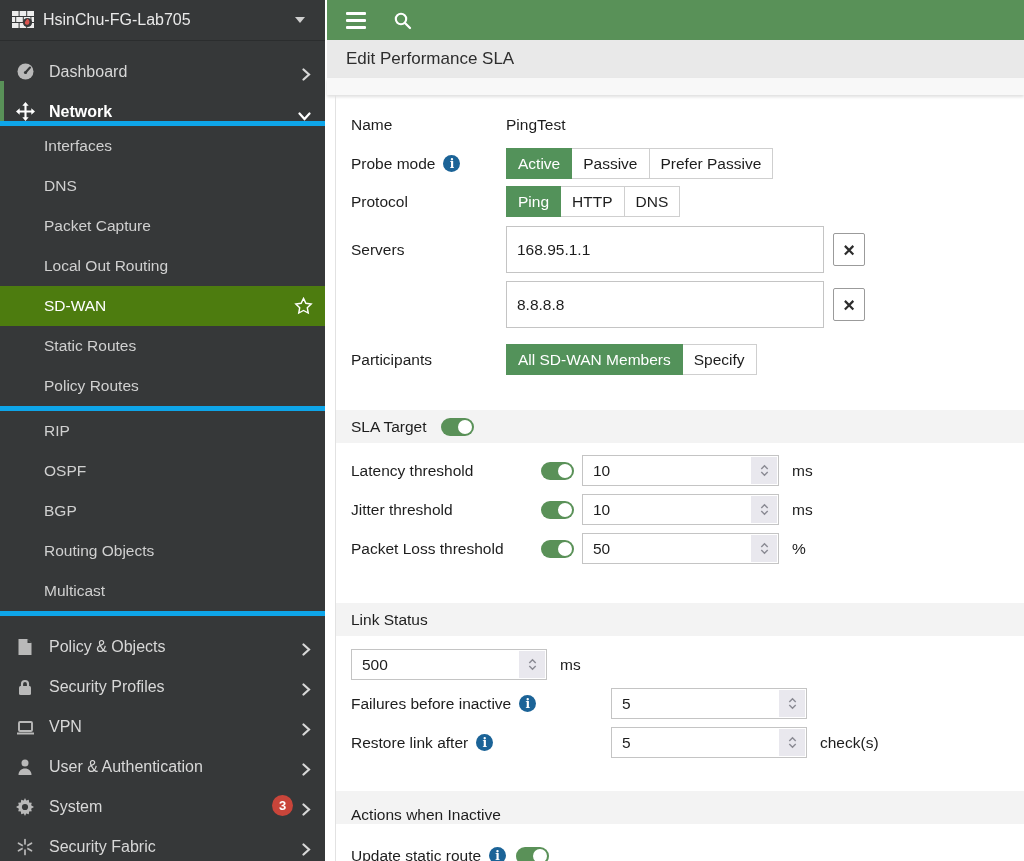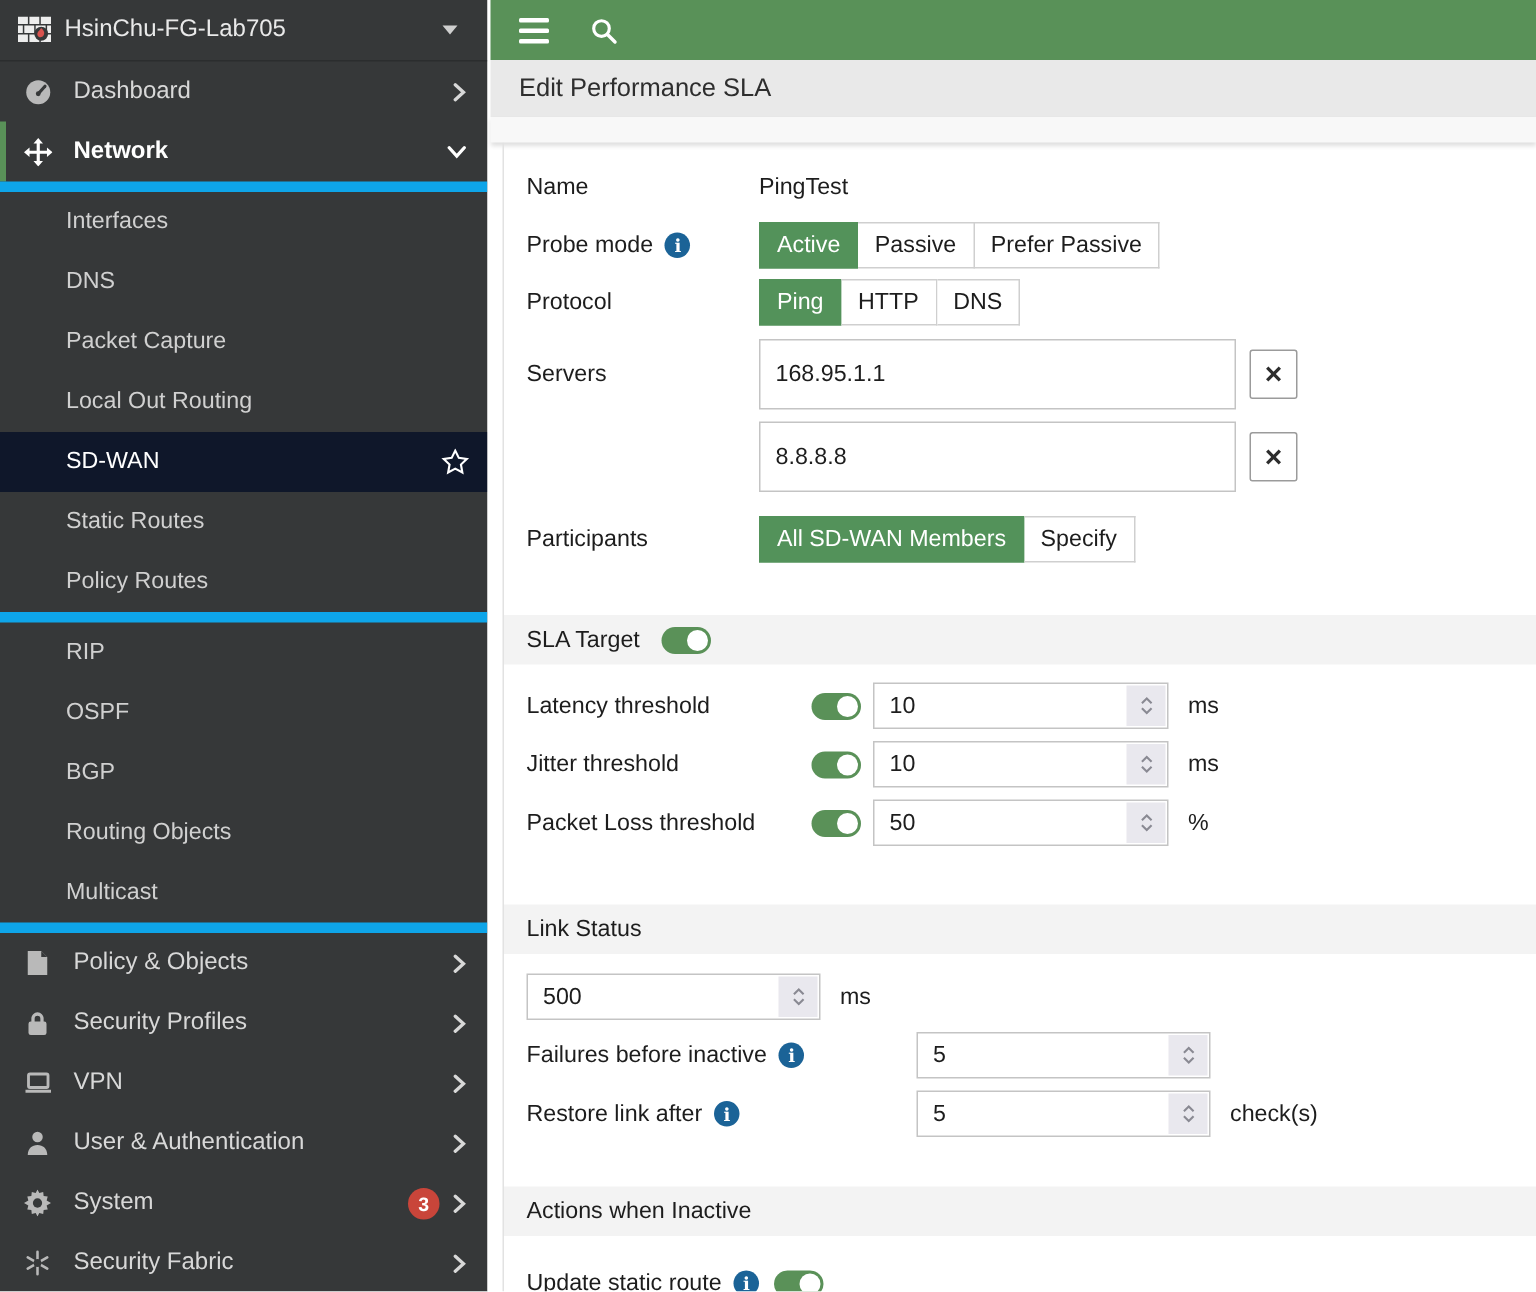--- a/index.html
+++ b/index.html
@@ -3,28 +3,28 @@
 <meta charset="utf-8">
 <style>
   html,body{margin:0;padding:0;background:#fff;}
   .app{width:1024px;height:861px;display:flex;overflow:hidden;font-family:"Liberation Sans",sans-serif;
        -webkit-font-smoothing:antialiased;}
   
   .sidebar{width:325px;flex-shrink:0;background:#363839;color:#d3d3d3;overflow:hidden;}
   .device-row{height:40px;display:flex;align-items:center;padding:0 12px;border-bottom:1px solid #2b2d2e;color:#e9e9e9;font-size:16px;}
   .device-row .dev-name{margin-left:9px;}
   .caret-down{margin-left:auto;margin-right:8px;width:0;height:0;border-left:5px solid transparent;border-right:5px solid transparent;border-top:6px solid #cfcfcf;}
-  .nav-item{height:40px;display:flex;align-items:center;padding:0 14px;font-size:16px;color:#d8d8d8;cursor:pointer;}
+  .nav-item{height:40px;display:flex;align-items:flex-end;padding:0 14px;font-size:16px;color:#d8d8d8;cursor:pointer;}
   .nav-item .icn{width:22px;display:flex;justify-content:center;margin-right:13px;flex-shrink:0;}
   .nav-item .chev{margin-left:auto;display:flex;}
   .nav-item.net{font-weight:bold;color:#fff;border-left:4px solid #599158;padding-left:10px;}
   .sub-item{height:40px;display:flex;align-items:center;padding-left:44px;padding-right:12px;font-size:15.5px;color:#d0d0d0;cursor:pointer;}
-  .sub-item.active{background:#0f172a;color:#fff;}
+  .sub-item.active{background:#4d7c0f;color:#fff;}
   .sub-item .star{margin-left:auto;display:flex;}
-  .div-top{border-top:7px solid #0ea5e9;}
+  .div-top{border-top:5px solid #0ea5e9;}
   .badge{margin-left:auto;margin-right:9px;min-width:21px;height:21px;border-radius:11px;background:#c9453a;color:#fff;font-size:13px;font-weight:bold;display:flex;align-items:center;justify-content:center;}
   .nav-item .chev.after-badge{margin-left:0;}
   
   .main{flex:1;background:#fff;display:flex;flex-direction:column;}
   .navbar{height:40px;background:#599158;display:flex;align-items:center;padding-left:19px;gap:27px;margin-left:2px;flex-shrink:0;}
   .hamburger{display:flex;flex-direction:column;gap:4px;cursor:pointer;}
   .hamburger span{display:block;width:20px;height:3px;background:#fff;border-radius:1px;}
   .titlebar{height:38px;background:#e9e9e9;display:flex;align-items:center;padding-left:19px;font-size:17px;color:#2e2e2e;margin-left:2px;flex-shrink:0;}
   .toolstrip{height:17px;background:#f8f8f8;box-shadow:0 2px 3px rgba(0,0,0,.13);margin-left:2px;flex-shrink:0;}
   .content{flex:1;padding-left:10px;overflow:hidden;}
@@ -421,21 +421,21 @@
             <input type="text" value="5" style="">
             <span class="btns">
                 <svg width="11" height="15" viewBox="0 0 10 14">
                   <path d="M2 5.5 L5 2.5 L8 5.5 M2 8.5 L5 11.5 L8 8.5" fill="none" stroke="#8a8a93" stroke-width="1.3"></path>
                 </svg>
               </span>
           </div>
           <span class="unit">check(s)</span>
         </div>
 
-        <div class="section" style="margin-top:33px;margin-bottom:16px;">
+        <div class="section" style="margin-top:33px;margin-bottom:16px;align-items:flex-end;">
           <span>Actions when Inactive</span>
         </div>
 
         <div class="frow gap10">
           <div class="flabel" style="width:auto;">
             <span>Update static route</span>
             <span class="info"></span>
           </div>
           <span class="tgl"></span>
         </div>

